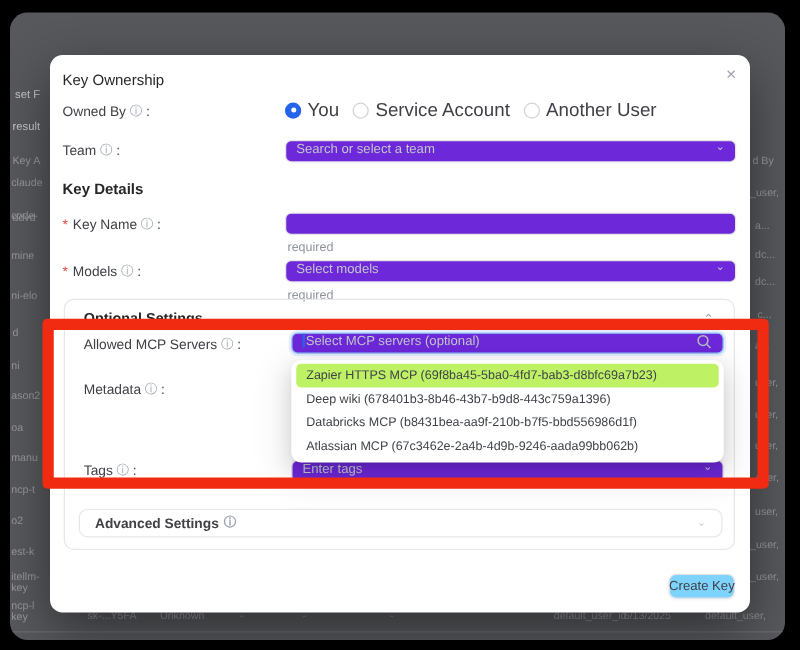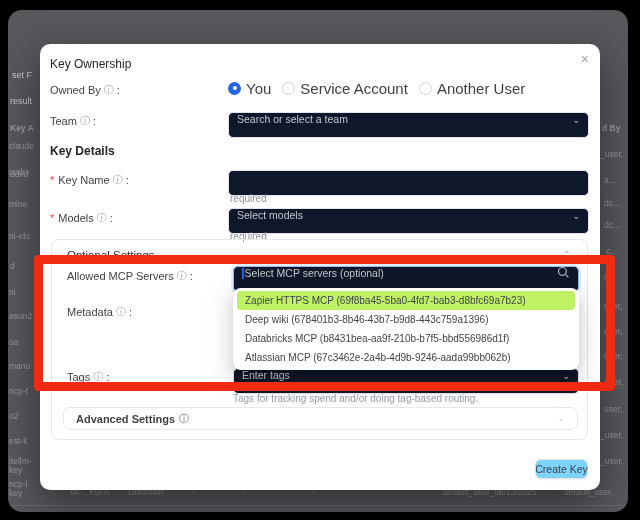--- a/index.html
+++ b/index.html
@@ -7,53 +7,53 @@
     width:640px;height:520px;position:relative;overflow:hidden;
     background:#000;
     font-family:"Liberation Sans",sans-serif;
   }
   
   .window{position:absolute;left:8px;top:10px;width:620px;height:502px;
     background:#57585c;border-radius:14px;overflow:hidden;z-index:0}
   .window-divider{position:absolute;left:0;right:0;top:495px;height:1px;background:#6a6b6f}
   .frag{position:absolute;font-size:8.5px;color:#96979c;white-space:nowrap;z-index:1;line-height:9px}
   .frag.bright{color:#c6c7cb;font-size:9px}
-  .frag.hdr{font-weight:bold;color:#98999e}
+  .frag.hdr{font-weight:normal;color:#98999e}
   .brow{position:absolute;top:487px;font-size:8.5px;color:#8f9095;white-space:nowrap;z-index:1}
 
   
   .modal{position:absolute;left:40px;top:44px;width:560px;height:446px;background:#fff;
     border-radius:10px;box-shadow:0 14px 40px rgba(0,0,0,.45);z-index:2}
   .modal *{box-sizing:border-box}
   .mtitle{position:absolute;left:10px;top:13px;font-size:12px;font-weight:normal;color:#27272a}
   .mclose{position:absolute;right:11px;top:8px;font-size:14px;color:#9ca3af;cursor:pointer;line-height:14px}
   .section{position:absolute;left:10px;font-size:12px;font-weight:bold;color:#27272a}
 
   .flabel{position:absolute;display:flex;align-items:center;gap:3px;
     font-size:11px;color:#3f3f46;white-space:nowrap}
   .info{color:#9ca3af;font-size:10px;line-height:10px}
   .req{color:#ef4444;font-size:11px;margin-right:1px}
 
-  .ctrl{position:absolute;height:18px;background:#0f172a;border:1px solid #e4e4e7;border-radius:5px;
-    display:flex;align-items:flex-end;padding:12px 8px;font-size:10.5px}
+  .ctrl{position:absolute;height:18px;background:#6d28d9;border:1px solid #e4e4e7;border-radius:5px;
+    display:flex;align-items:flex-start;padding:0 8px;font-size:10.5px}
   .placeholder{color:#c2c6cd;white-space:nowrap;overflow:hidden}
   .chev{margin-left:auto;color:#c9ccd2;font-size:9px;line-height:9px}
   .hint{position:absolute;font-size:10px;color:#8e939b}
 
   
   .radio-group{position:absolute;display:flex;align-items:center;gap:11px;height:14px}
   .radio-opt{display:flex;align-items:center;gap:5px;cursor:pointer}
   .radio{width:13px;height:13px;border-radius:50%;border:1px solid #d4d4d8;background:#fff;flex:0 0 auto}
   .radio.checked{border:none;background:#2563eb;position:relative}
   .radio.checked::after{content:"";position:absolute;left:4.5px;top:4.5px;width:4px;height:4px;border-radius:50%;background:#fff}
   .radio-label{font-size:15px;color:#3f3f46;white-space:nowrap}
 
   
   .card{position:absolute;left:11px;top:195px;width:537px;height:201px;border:1px solid #e5e7eb;border-radius:8px}
-  .card-header{position:absolute;left:15px;top:9px;font-size:11.5px;font-weight:normal;color:#27272a}
+  .card-header{position:absolute;left:15px;top:9px;font-size:11.5px;font-weight:bold;color:#27272a}
   .card-chev{position:absolute;right:16px;top:9px;color:#9ca3af;font-size:10px}
 
   .mcp-input{left:181px;top:26px;width:346px;height:17px;border:1px solid #8ec2f5;
     box-shadow:0 0 0 2px rgba(59,130,246,.14)}
   .caret{display:inline-block;width:1.5px;height:11px;background:#2563eb;margin-right:1px;flex:0 0 auto}
   .search-svg{margin-left:auto;flex:0 0 auto}
 
   .dropdown{position:absolute;left:181px;top:48px;width:346px;background:#fff;border-radius:8px;
     padding:3px 4px;z-index:5;
     box-shadow:0 3px 6px -4px rgba(0,0,0,.14),0 6px 16px rgba(0,0,0,.12),0 9px 28px 8px rgba(0,0,0,.08)}
@@ -217,21 +217,20 @@
 
     <div class="flabel" style="left:15px;top:131px">
       <span>Tags</span>
         <span class="info">ⓘ</span>
         <span>:</span>
     </div>
     <div class="ctrl" style="left:181px;top:128px;width:346px">
       <span class="placeholder">Enter tags</span>
       <span class="chev">⌄</span>
     </div>
-    <div class="hint" style="left:181px;top:153px;color:#9aa0a8">Tags for tracking spend and/or doing tag-based routing.</div>
 
     <div class="adv-box">
       <span class="adv-label">
         <span>Advanced Settings</span>
           <span class="info">ⓘ</span>
       </span>
       <span class="chev">⌄</span>
     </div>
   </div>
 

